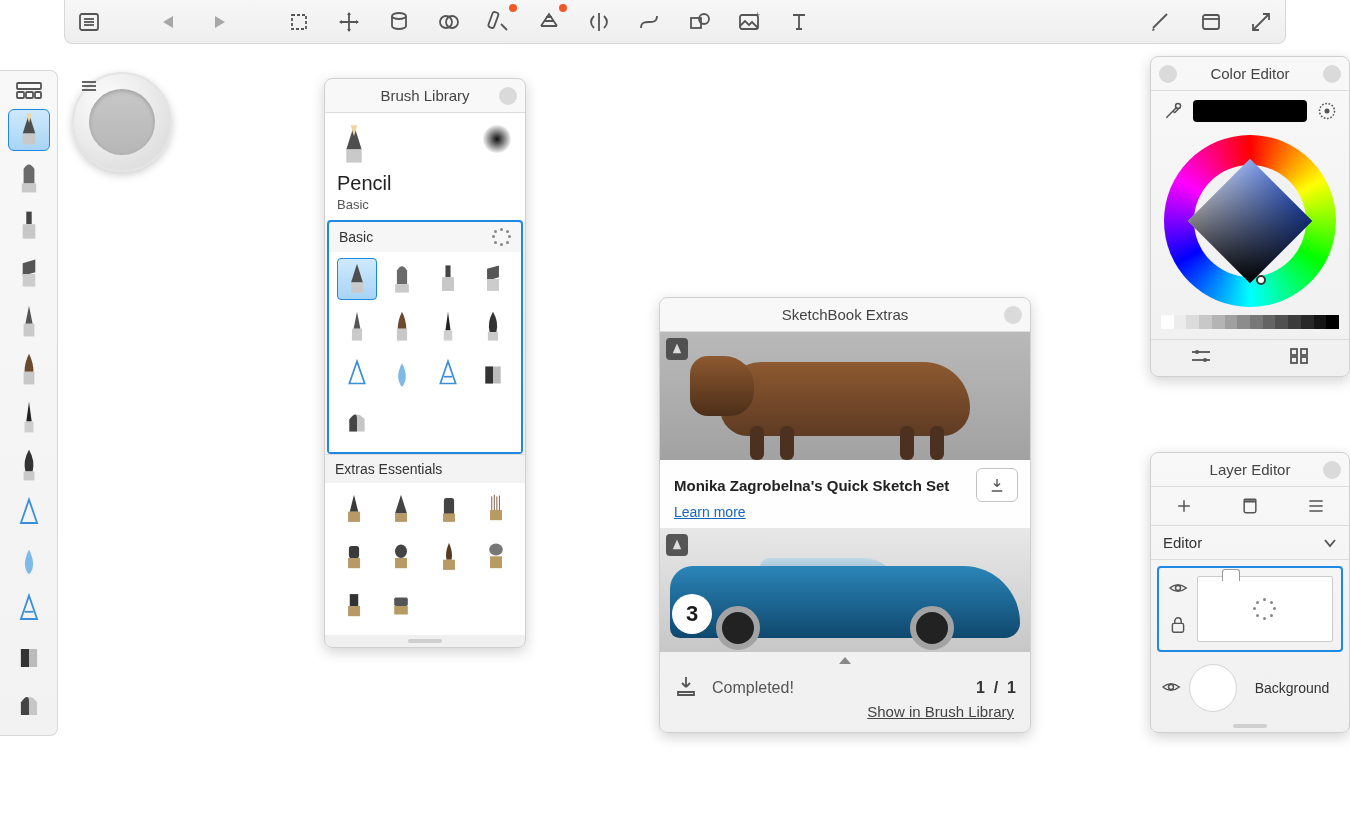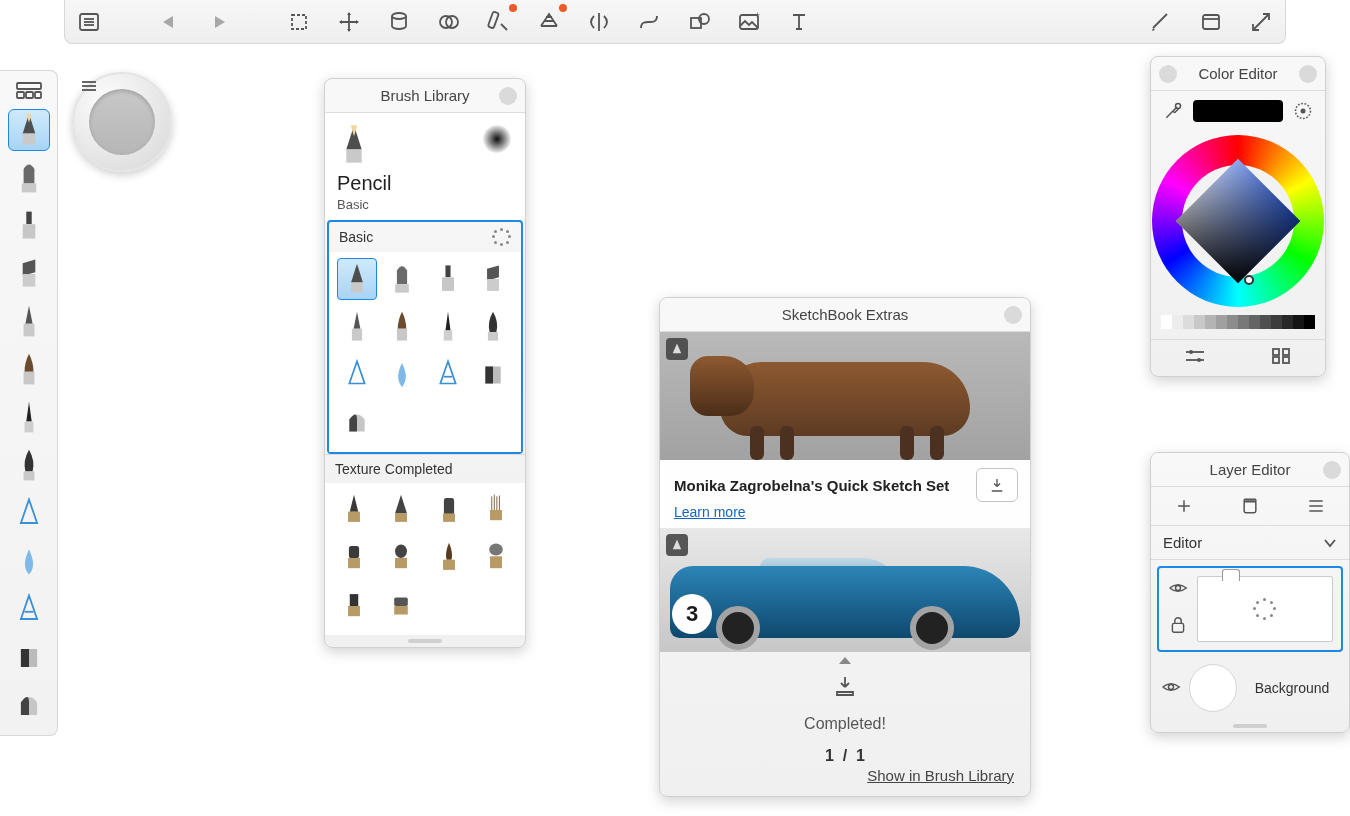--- a/index.html
+++ b/index.html
@@ -220,21 +220,20 @@
   .extras .learn { color: #1565c0; text-decoration: underline; font-size: 14px; padding: 0 14px 8px; display: block; background: rgba(255,255,255,0.9);}
   .extras .second-img { height: 124px; }
   .extras .expand-arrow {
     height: 16px;
     display: flex; align-items: center; justify-content: center;
   }
   .extras .progress-row {
     display: flex; align-items: center;
     padding: 6px 14px 0;
     gap: 14px;
-    flex-direction: column;
   }
   .extras .completed { flex: 1; font-size: 16px; color: #555; }
   .extras .count { font-size: 16px; font-weight: 700; color: #333; }
   .extras .show-link { color: #444; text-decoration: underline; font-size: 15px; text-align: right; padding: 2px 16px 6px;}
 
   
   .animal-art {
     width: 100%; height: 100%;
     background: linear-gradient(#b9b9b9, #a2a2a2);
     position: relative;
@@ -281,21 +280,21 @@
   .car-art .num {
     position:absolute; left:12px; bottom:18px;
     width:40px; height:40px; border-radius:50%; background:#fff;
     display:flex; align-items:center; justify-content:center;
     font-weight:bold; font-size:22px; color:#1a1a1a;
   }
 
   
   .color-editor {
     top: 56px; left: 1150px;
-    width: 176px;
+    width: 200px;
   }
   .color-editor .row1 {
     display: flex; align-items: center; gap: 8px;
     padding: 8px 10px;
   }
   .color-editor .eyedropper, .color-editor .mode-btn {
     width: 24px; height: 24px;
     display:flex; align-items:center; justify-content:center;
   }
   .color-editor .swatch {
@@ -716,21 +715,21 @@
           <svg width="26" height="34" viewBox="0 0 30 40">
             <path d="M6 16 Q15 4 24 16 V30 H6Z" fill="#c6c6c6"></path>
             <path d="M6 16 Q15 4 15 16 V30 H6Z" fill="#444"></path>
           </svg>
         </div>
     </div>
   </div>
 
   <div class="set-block">
     <div class="set-header">
-      <span>Texture Completed</span>
+      <span>Extras Essentials</span>
     </div>
     <div class="set-grid">
       <div class="set-cell">
           <svg width="26" height="34" viewBox="0 0 30 40">
             <path fill="#3a3a3a" d="M15 2 L20 22 H10Z"></path>
             <rect x="8" y="22" width="14" height="12" fill="#b89a65"></rect>
           </svg>
         </div>
       <div class="set-cell">
           <svg width="26" height="34" viewBox="0 0 30 40">

